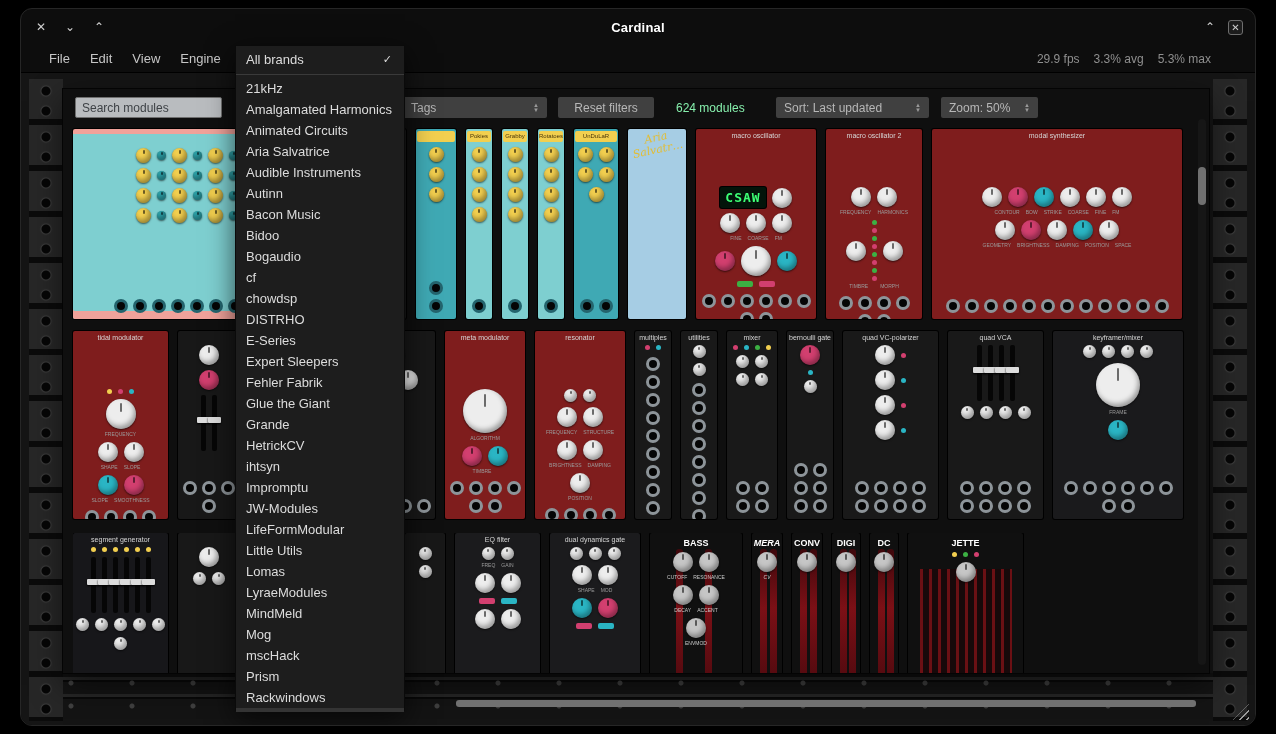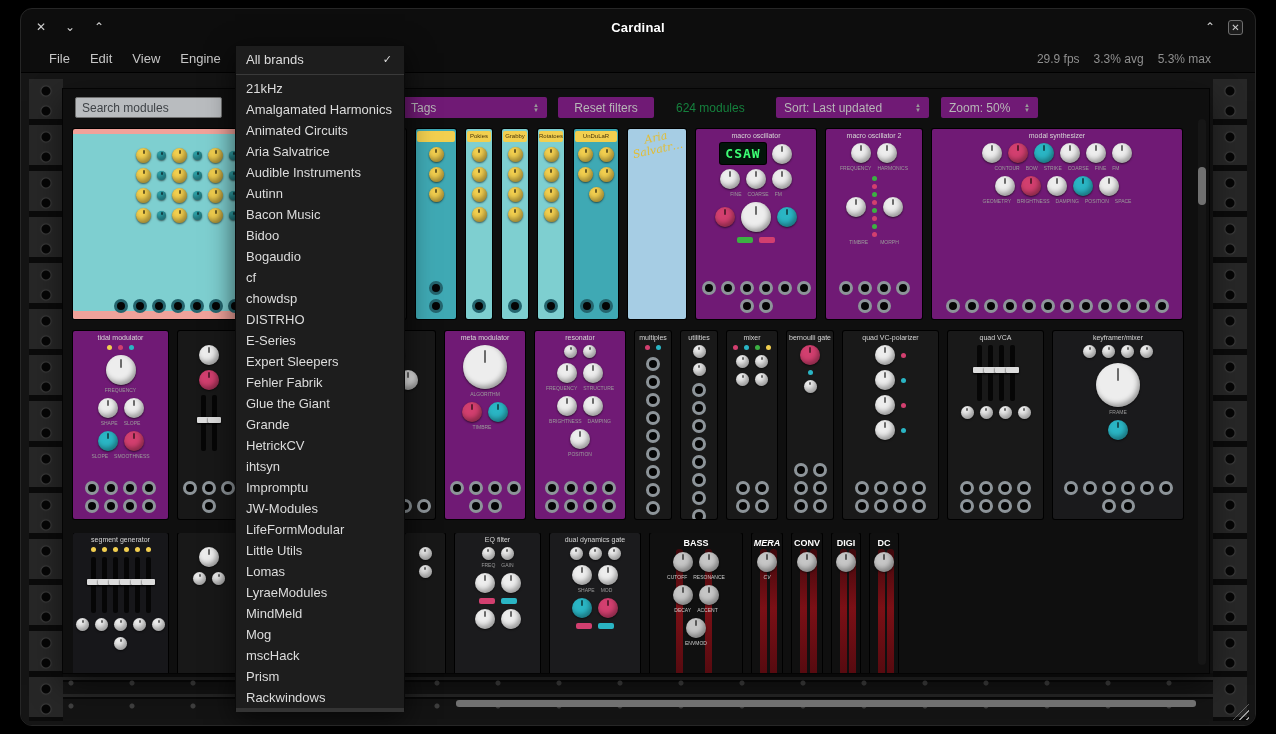--- a/index.html
+++ b/index.html
@@ -42,26 +42,26 @@
     clip-path:polygon(100% 0,100% 100%,0 100%);
     background:repeating-linear-gradient(135deg,#9c9c9c 0 1.5px,transparent 1.5px 5px); }
 
   
   .browser { position:absolute; left:42px; top:16px; width:1146px; height:584px; background:#0f0f0f;
              box-shadow:0 0 0 1px #040404, 0 12px 30px rgba(0,0,0,.55); }
   .search { position:absolute; left:12px; top:8px; width:147px; height:21px; background:#b9bcbf;
             border:1px solid #6f6f6f; border-radius:2px; font-size:12px; color:#2d2d2d; padding:0 6px;
             font-family:"Liberation Sans", sans-serif; }
   .search::placeholder { color:#3f4347; opacity:1; }
-  .select, .btn { position:absolute; top:8px; height:21px; background:#701a75; border-radius:2px;
+  .select, .btn { position:absolute; top:8px; height:21px; background:#404040; border-radius:2px;
                   display:flex; align-items:center; padding:0 8px; font-size:12px; color:#b7b7b7; }
   .btn { justify-content:center; }
   .sel-brand { left:176px; width:172px; } .sel-tags { left:340px; width:144px; }
   .btn-reset { left:495px; width:96px; }
-  .mod-count { position:absolute; left:613px; top:8px; height:21px; display:flex; align-items:center; color:#15803d; font-size:12px; }
+  .mod-count { position:absolute; left:613px; top:8px; height:21px; display:flex; align-items:center; color:#86efac; font-size:12px; }
   .sel-sort { left:713px; width:153px; } .sel-zoom { left:878px; width:97px; }
   .ud { margin-left:auto; display:flex; flex-direction:column; align-items:center; line-height:4px; font-size:6px; color:#9a9a9a; gap:1px; }
   .vscroll { position:absolute; right:3px; top:30px; bottom:8px; width:8px; background:#161616; border-radius:4px; }
   .vscroll .thumb { position:absolute; left:0; right:0; top:48px; height:38px; background:#707070; border-radius:4px; }
 
   
   .modrow { position:absolute; left:10px; right:14px; display:flex; gap:10px; align-items:stretch; }
   .modrow.r1 { top:40px; height:190px; }
   .modrow.r2 { top:242px; height:188px; }
   .modrow.r3 { top:444px; height:140px; overflow:hidden; }
@@ -85,21 +85,21 @@
   .led { width:5px; height:5px; border-radius:50%; flex:none; }
   .ledcol { display:flex; flex-direction:column; gap:3px; }
   .chip { width:16px; height:6px; border-radius:2px; flex:none; }
   .fader { width:5px; height:56px; background:#060606; border-radius:2px; position:relative; flex:none; }
   .fader::after { content:""; position:absolute; left:-4px; top:40%; width:13px; height:6px;
                   background:#dcdcdc; border-radius:1px; box-shadow:0 1px 2px #000; }
   .pgrid { margin-top:auto; display:flex; flex-wrap:wrap; gap:4px 5px; justify-content:center; padding:2px 2px 6px; width:100%; }
   .port { width:14px; height:14px; border-radius:50%; background:#050505; border:3px solid #8d9499; flex:none; }
 
   
-  .v-mutable { background:#701a75; } .v-generic { background:#181818; } .v-tiny { background:#191919; }
+  .v-mutable { background:#7f1d1d;gap:44px; } .v-generic { background:#181818; } .v-tiny { background:#191919; }
   .v-quad { background:#191919; } .v-frames { background:#1a1a1c; } .v-chow { background:#1b1b1d; } .v-stages { background:#17171a; }
   .v-aria-wide { background:#7ecfd0; border-top:5px solid #f0a29a; box-shadow:inset 0 -8px 0 #f0a29a, 0 0 0 1px #000; }
   .v-aria-wide .mtitle { color:#0d4a52; }
   .v-aria-strip { background:#7ecfd0; }
   .v-aria-strip .mtitle { background:#f2cf4f; color:#4a3608; font-size:6px; margin:2px 1px; border-radius:2px; padding:2px 0; }
   .v-aria-strip-dark { background:#3fa9b4; }
   .v-aria-strip-dark .mtitle { background:#f2cf4f; color:#4a3608; font-size:6px; margin:2px 1px; border-radius:2px; padding:2px 0; }
   .v-aria-splash { background:#a6cde4; }
   .v-aria-splash .mtitle { margin:auto 2px 18px; font-family:"DejaVu Serif", serif; font-style:italic;
                            font-size:11px; color:#e2bd35; transform:rotate(-12deg); white-space:normal; line-height:1.1; }
@@ -1015,20 +1015,33 @@
               <div class="mtitle">DIGI</div>
               <div class="mbody">
                 <div class="mrow">
                   <div class="kb" style="height: 20px; width: 20px; background: rgb(198, 198, 198);"></div>
                 </div>
               </div>
             </div>
             <div class="module v-autinn" style="width: 28px;">
               <div class="mtitle">DC</div>
               <div class="mbody">
+                <div class="mrow">
+                  <div class="kb" style="height: 20px; width: 20px; background: rgb(198, 198, 198);"></div>
+                </div>
+              </div>
+            </div>
+            <div class="module v-autinn-strings" style="width: 115px;">
+              <div class="mtitle">JETTE</div>
+              <div class="mbody">
+                <div class="mrow">
+                  <div class="led" style="background: rgb(242, 207, 79);"></div>
+                  <div class="led" style="background: rgb(60, 176, 67);"></div>
+                  <div class="led" style="background: rgb(210, 63, 111);"></div>
+                </div>
                 <div class="mrow">
                   <div class="kb" style="height: 20px; width: 20px; background: rgb(198, 198, 198);"></div>
                 </div>
               </div>
             </div>
           </div>
 
         <div class="vscroll">
           <div class="thumb"></div>
         </div>

